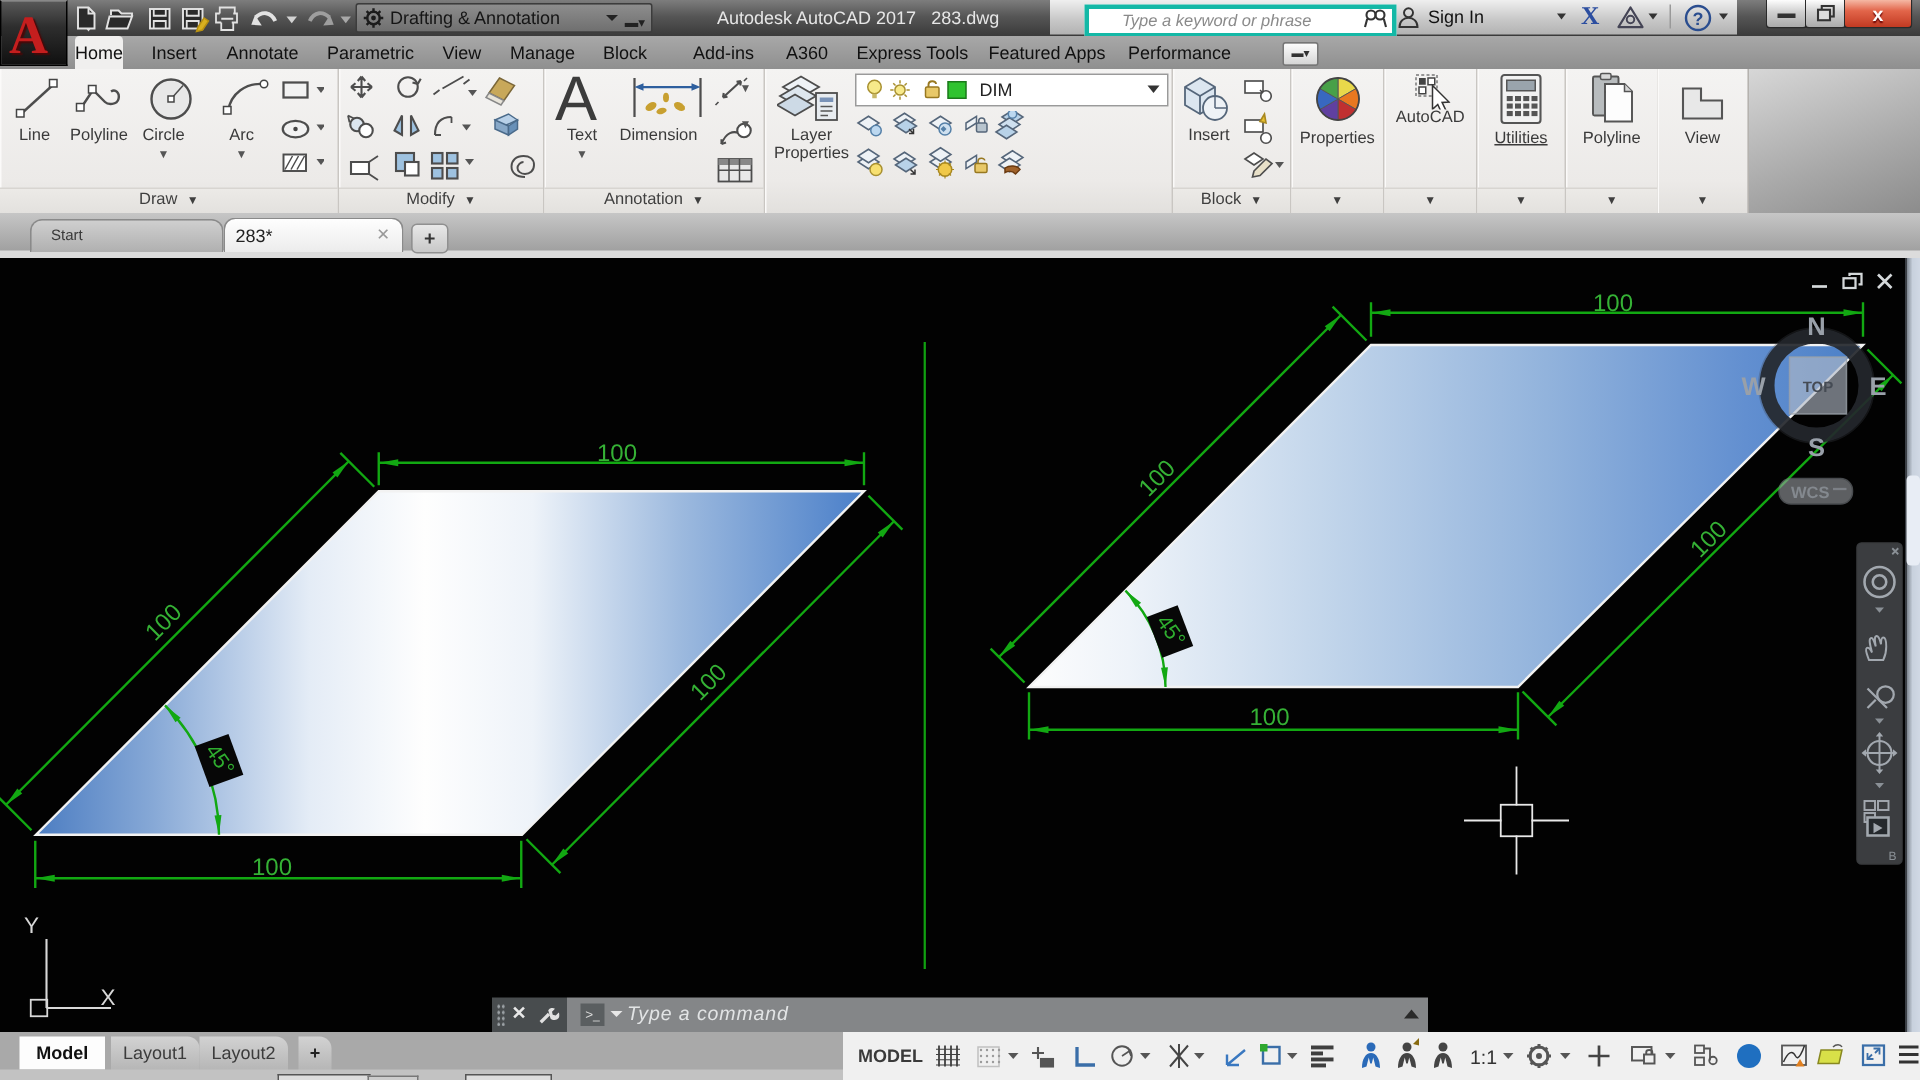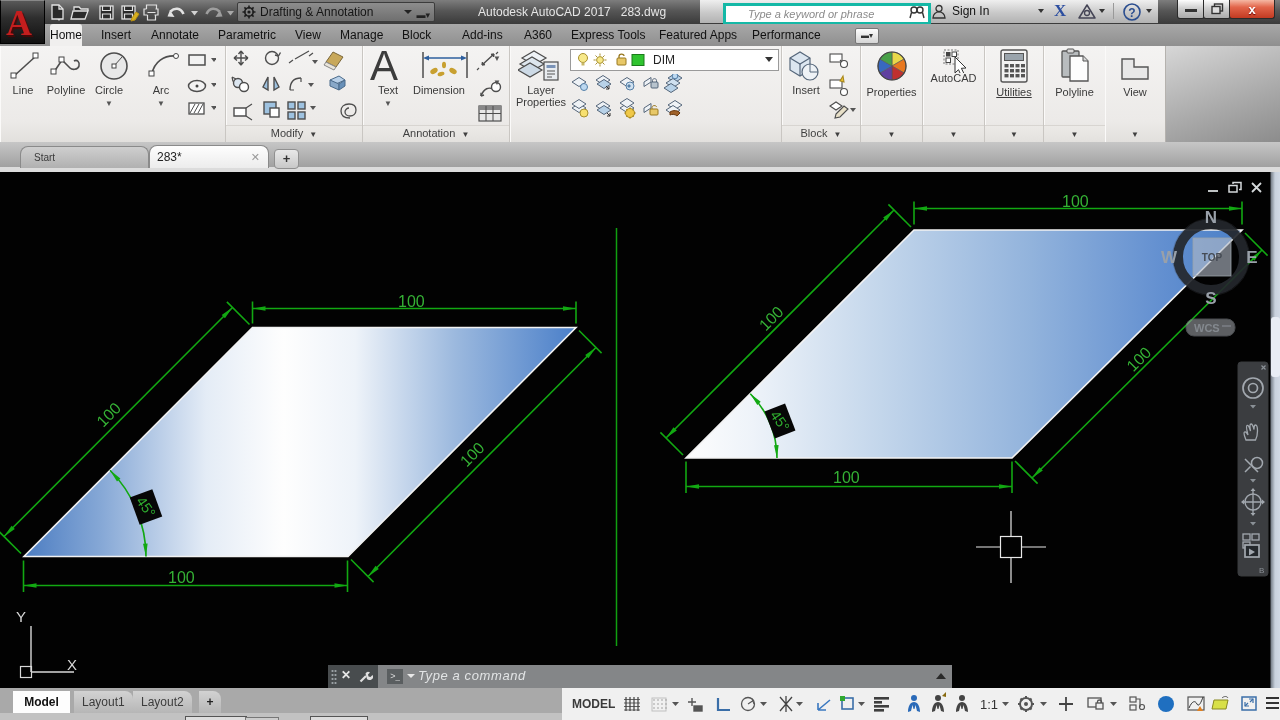--- a/index.html
+++ b/index.html
@@ -163,20 +163,21 @@
             <path d="M184 63l5-9m-1 9l5-9m-1 9l5-9" stroke-width="1"></path>
           </g>
         <path d="M205 8l3 4 3-4z" fill="#555"></path>
           <path d="M205 33l3 4 3-4z" fill="#555"></path>
           <path d="M205 56l3 4 3-4z" fill="#555"></path>
       </svg>
       <div class="bigbtn" style="left:2px;top:38px;width:42px;">Line</div>
       <div class="bigbtn" style="left:42px;top:38px;width:48px;">Polyline</div>
       <div class="bigbtn" style="left:88px;top:38px;width:42px;">Circle<br><span style="font-size:8px;color:#555;">▼</span></div>
       <div class="bigbtn" style="left:140px;top:38px;width:42px;">Arc<br><span style="font-size:8px;color:#555;">▼</span></div>
+      <div class="plabel">Draw&nbsp; <span style="font-size:8px;">▼</span></div>
     </div>
 
     <div class="panel" style="left:226px;width:136px;">
       <svg class="abs" style="left:4px;top:4px" width="128" height="72" viewBox="0 0 128 72">
         <g stroke="#4d4d4d" stroke-width="1.4" fill="none">
           <path d="M11 1v14M4 8h14M11 1l-2.5 3M11 1l2.5 3M11 15l-2.5-3M11 15l2.5-3M4 8l3-2.5M4 8l3 2.5M18 8l-3-2.5M18 8l-3 2.5"></path>
           <circle cx="42" cy="8" r="6.5"></circle>
             <path d="M48.5 6l2-3.5M48.5 6l-3.5-1"></path>
           <path d="M65 9l14-8M63 10l-4 3M79 6l4-3" stroke-width="1.2"></path>
         </g>

